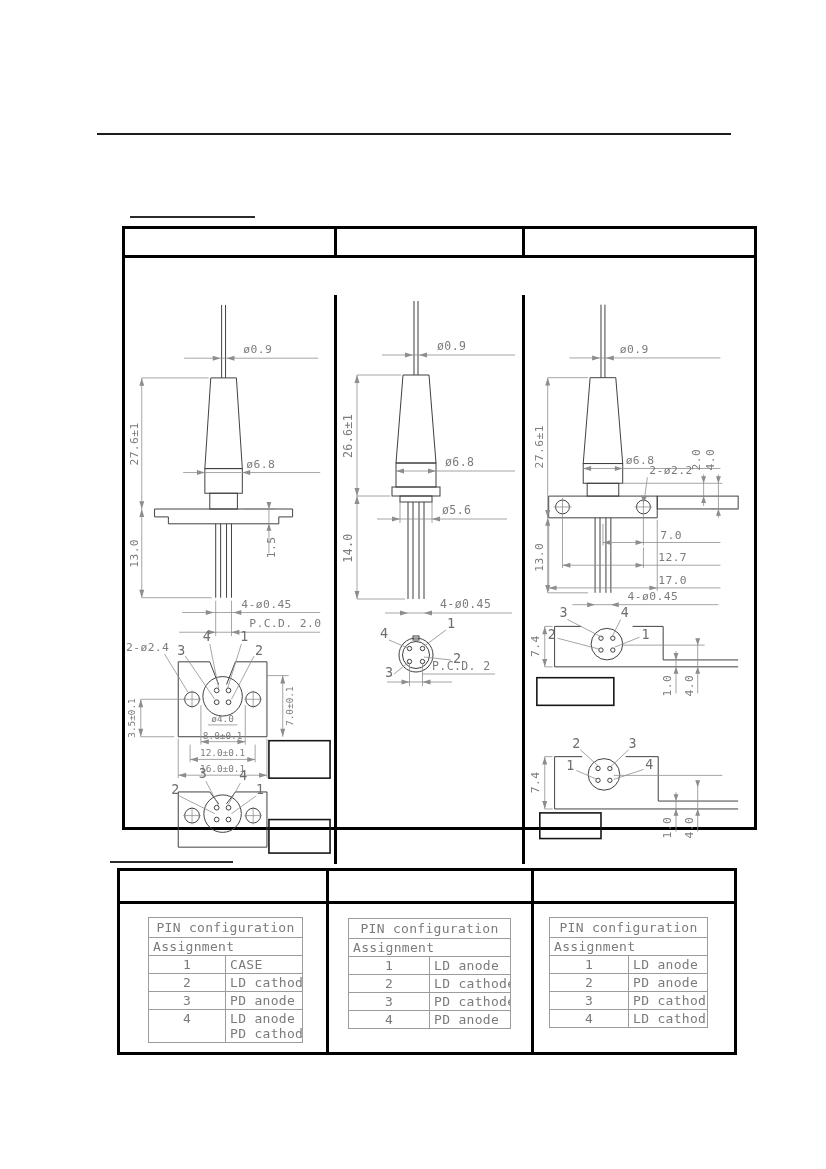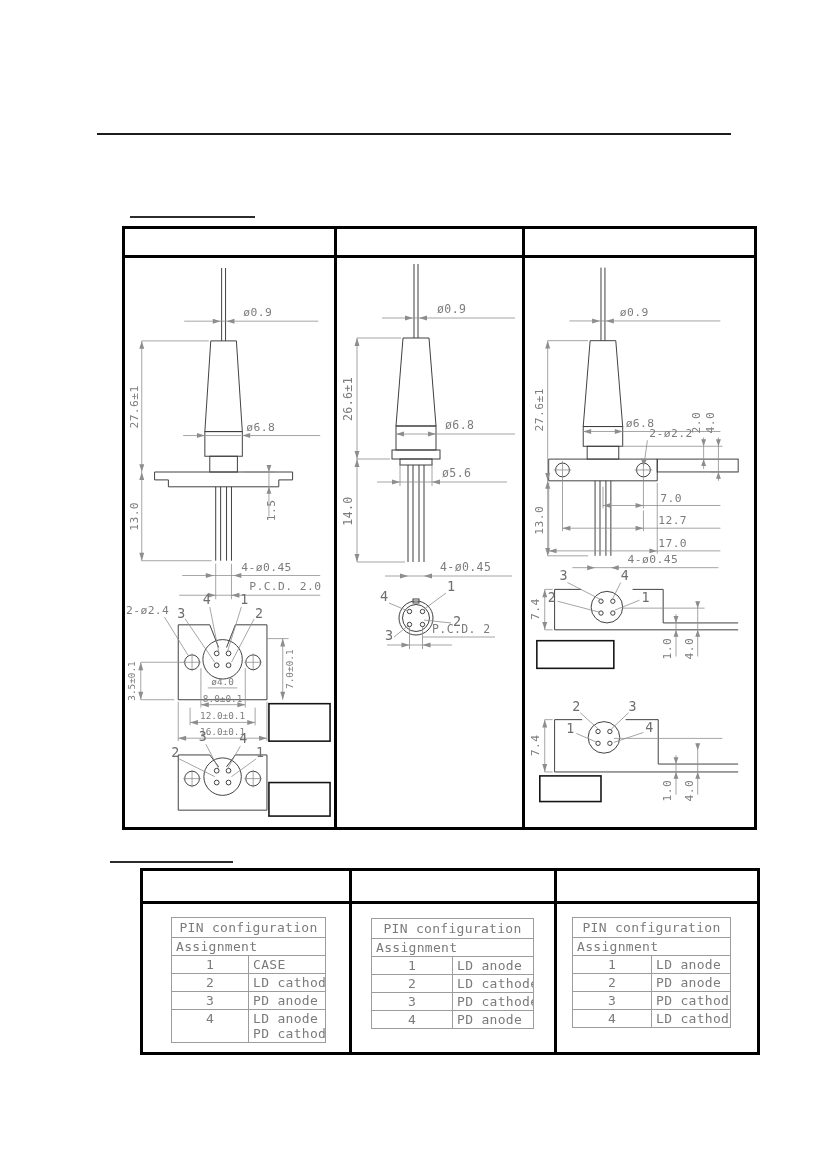--- a/index.html
+++ b/index.html
@@ -4,28 +4,28 @@
 <style>
   html,body{margin:0;padding:0;background:#fff;}
   .page{position:relative;width:826px;height:1169px;background:#ffffff;overflow:hidden;
         font-family:"DejaVu Sans Mono",monospace;}
   .abs{position:absolute;}
   .top-rule{left:97px;top:133px;width:634px;height:0;border-top:2.5px solid #1c1c1c;}
   .ul1{left:130px;top:216px;width:125px;height:0;border-top:2px solid #2c2c2c;}
   .ul2{left:110px;top:861px;width:123px;height:0;border-top:2px solid #2c2c2c;}
 
   .main-table{left:122px;top:226px;width:635px;height:604px;border:3px solid #000;
-              box-sizing:border-box;display:flex;flex-direction:column;}
+              box-sizing:border-box;display:flex;flex-direction:column;gap:37px;}
   .mt-header{height:26px;border-bottom:3px solid #000;display:flex;flex:none;}
   .mt-body{flex:1;display:flex;}
   .mc1{width:212px;border-right:3px solid #000;box-sizing:border-box;flex:none;}
   .mc2{width:188px;border-right:3px solid #000;box-sizing:border-box;flex:none;}
   .mc3{flex:1;}
 
-  .bottom-table{left:140px;top:868px;width:620px;height:187px;border:3px solid #000;
+  .bottom-table{left:117px;top:868px;width:620px;height:187px;border:3px solid #000;
                 box-sizing:border-box;display:flex;flex-direction:column;}
   .bt-header{height:30px;border-bottom:3px solid #000;display:flex;flex:none;}
   .bt-body{flex:1;display:flex;}
   .bc1{width:209px;border-right:3px solid #000;box-sizing:border-box;flex:none;}
   .bc2{width:205px;border-right:3px solid #000;box-sizing:border-box;flex:none;}
   .bc3{flex:1;}
   .cell1{padding:13px 0 0 28px;}
   .cell2{padding:14px 0 0 19px;}
   .cell3{padding:13px 0 0 15px;}
 

